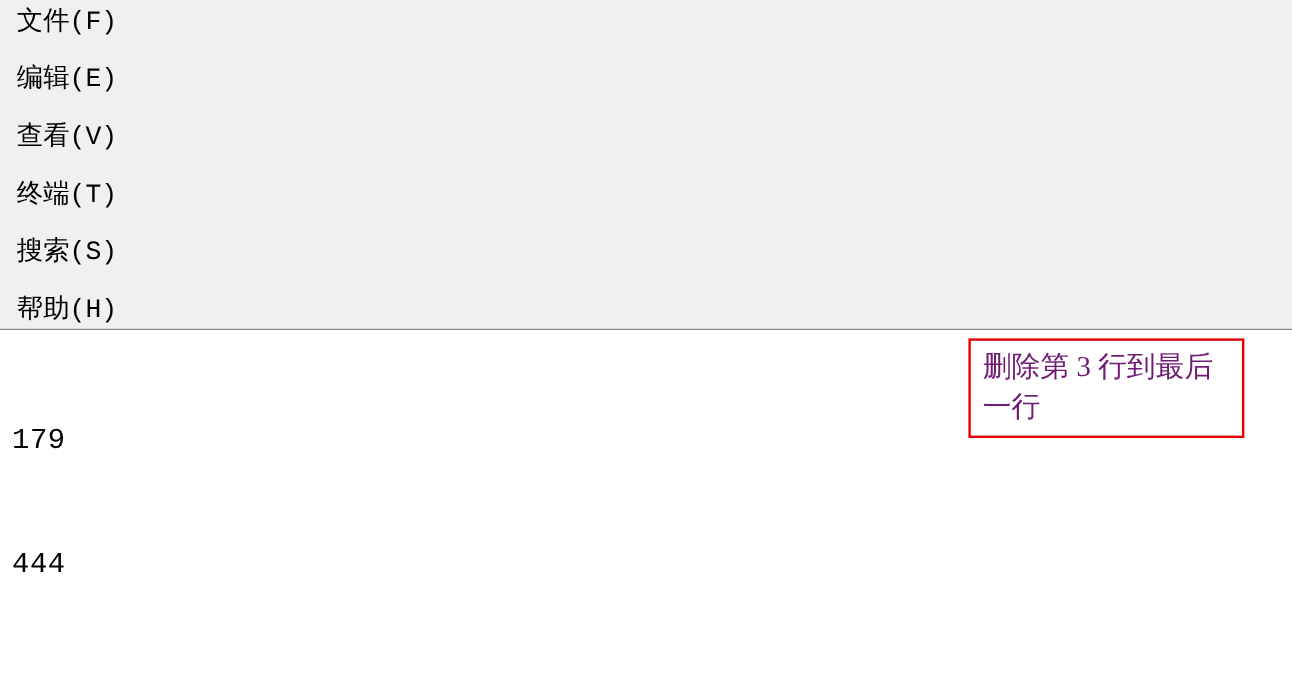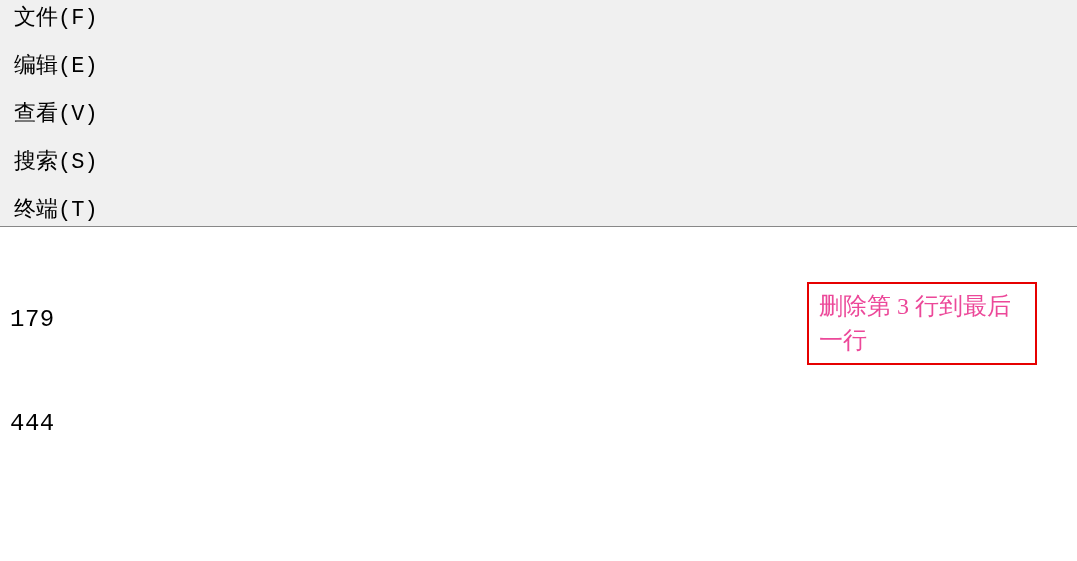--- a/index.html
+++ b/index.html
@@ -44,38 +44,39 @@
       display: inline;
     }
     .cmd {
       display: inline;
     }
     .annotation {
       position: absolute;
       right: 40px;
       top: 282px;
       border: 2px solid #e60000;
-      color: #ec4899;
+      color: #701a75;
       font-family: "SimSun","宋体",serif;
       font-size: 24px;
       padding: 6px 10px;
       line-height: 1.4;
       max-width: 230px;
       background: #ffffff;
     }
   </style>
 </head>
 <body>
 
 <div class="menubar">
   <span class="menu-item">文件(F)</span>
   <span class="menu-item">编辑(E)</span>
   <span class="menu-item">查看(V)</span>
+  <span class="menu-item">终端(T)</span>
   <span class="menu-item">搜索(S)</span>
-  <span class="menu-item">终端(T)</span>
+  <span class="menu-item">帮助(H)</span>
 </div>
 
 <div class="terminal">
   <div class="line">179</div>
   <div class="line">444</div>
   
   
   
   
   

